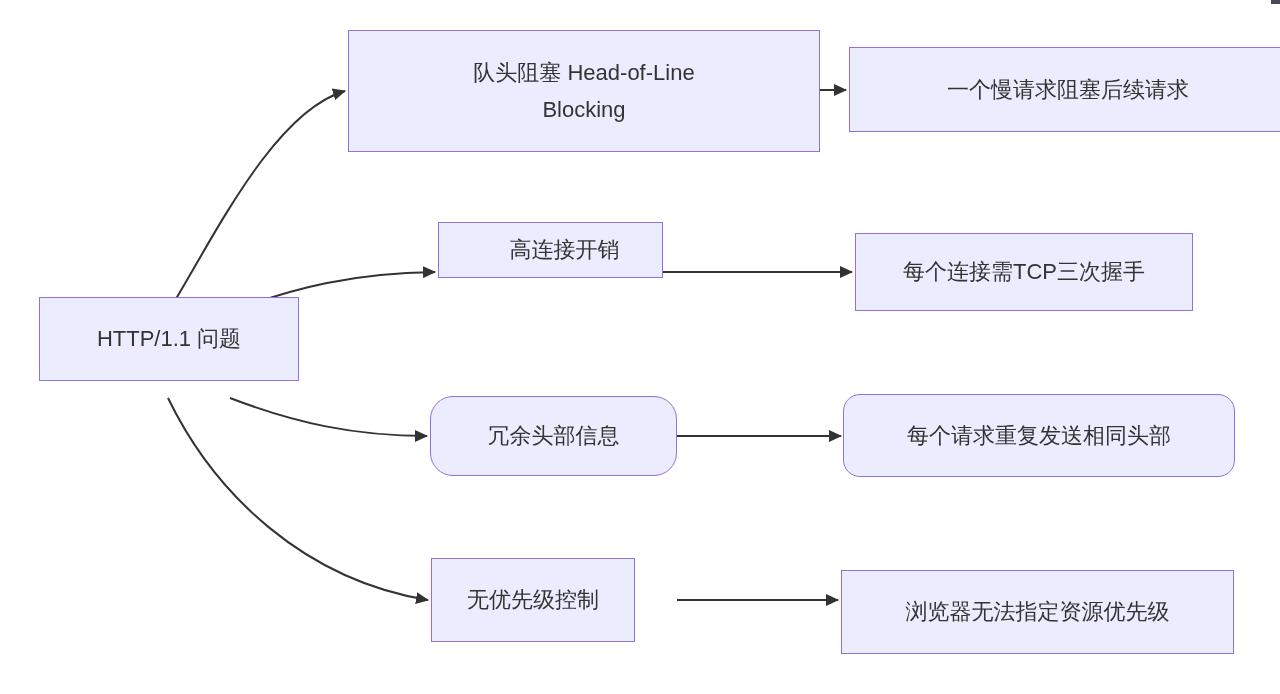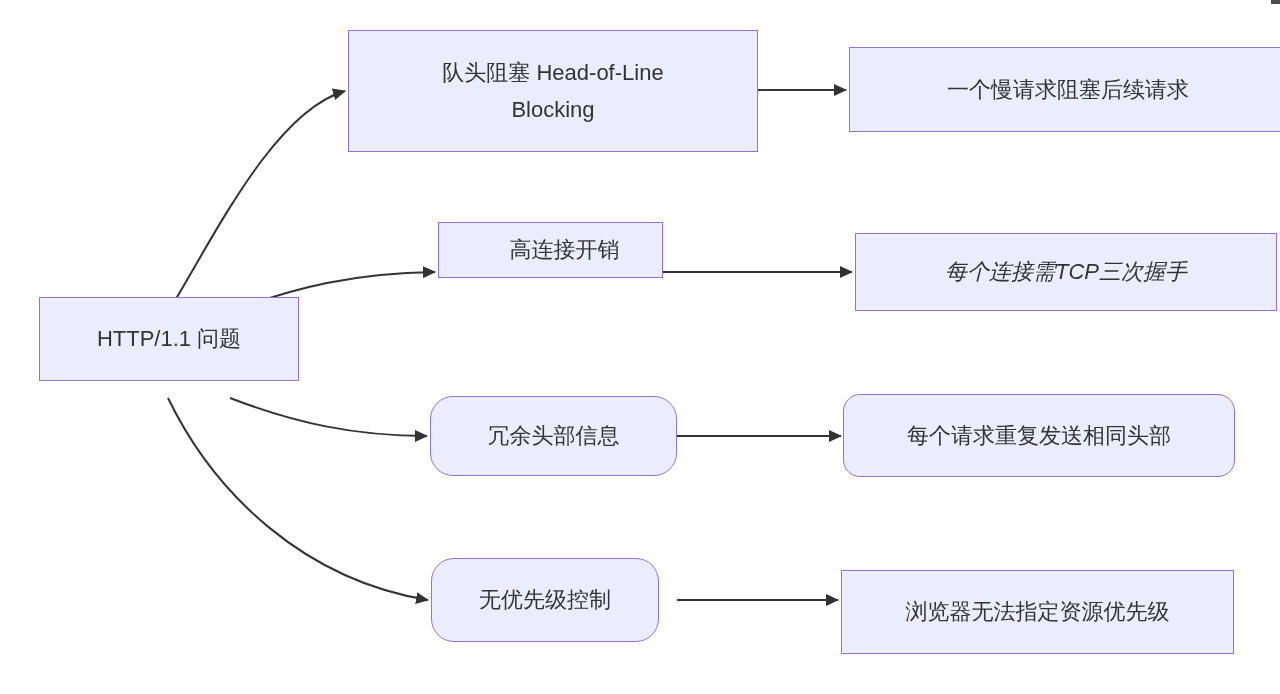--- a/index.html
+++ b/index.html
@@ -60,32 +60,32 @@
     <path d="M230,398 C295,423 355,436 427,436" fill="none" stroke="#333333" stroke-width="2" marker-end="url(#arrow)"></path>
     <path d="M168,398 C215,495 305,580 428,600" fill="none" stroke="#333333" stroke-width="2" marker-end="url(#arrow)"></path>
     <path d="M758,90 L846,90" fill="none" stroke="#333333" stroke-width="2" marker-end="url(#arrow)"></path>
     <path d="M663,272 L852,272" fill="none" stroke="#333333" stroke-width="2" marker-end="url(#arrow)"></path>
     <path d="M677,436 L841,436" fill="none" stroke="#333333" stroke-width="2" marker-end="url(#arrow)"></path>
     <path d="M677,600 L838,600" fill="none" stroke="#333333" stroke-width="2" marker-end="url(#arrow)"></path>
   </svg>
 
   <div class="node" style="left:10px; top:297px; width:260px; height:84px;margin-left:29px;">HTTP/1.1 问题</div>
 
-  <div class="node" style="left:348px; top:30px; width:410px; height:122px;">队头阻塞 Head-of-Line
+  <div class="node" style="left:348px; top:30px; width:472px; height:122px;">队头阻塞 Head-of-Line
 Blocking</div>
 
   <div class="node" style="left:849px; top:47px; width:438px; height:85px;">一个慢请求阻塞后续请求</div>
 
   <div class="node" style="left:438px; top:222px; width:225px; height:56px;padding-left:28px;">高连接开销</div>
 
-  <div class="node" style="left:855px; top:233px; width:422px; height:78px;font-style:italic;">每个连接需TCP三次握手</div>
+  <div class="node" style="left:855px; top:233px; width:338px; height:78px;">每个连接需TCP三次握手</div>
 
   <div class="node" style="left:430px; top:396px; width:247px; height:80px;border-radius:23px;">冗余头部信息</div>
 
   <div class="node" style="left:843px; top:394px; width:392px; height:83px;border-radius:17px;">每个请求重复发送相同头部</div>
 
-  <div class="node" style="left:431px; top:558px; width:228px; height:84px;border-radius:23px;">无优先级控制</div>
+  <div class="node" style="left:431px; top:558px; width:204px; height:84px;">无优先级控制</div>
 
   <div class="node" style="left:841px; top:558px; width:393px; height:84px;margin-top:12px;">浏览器无法指定资源优先级</div>
 
   <div class="artifact"></div>
 
 </div>
 
 </body></html>

